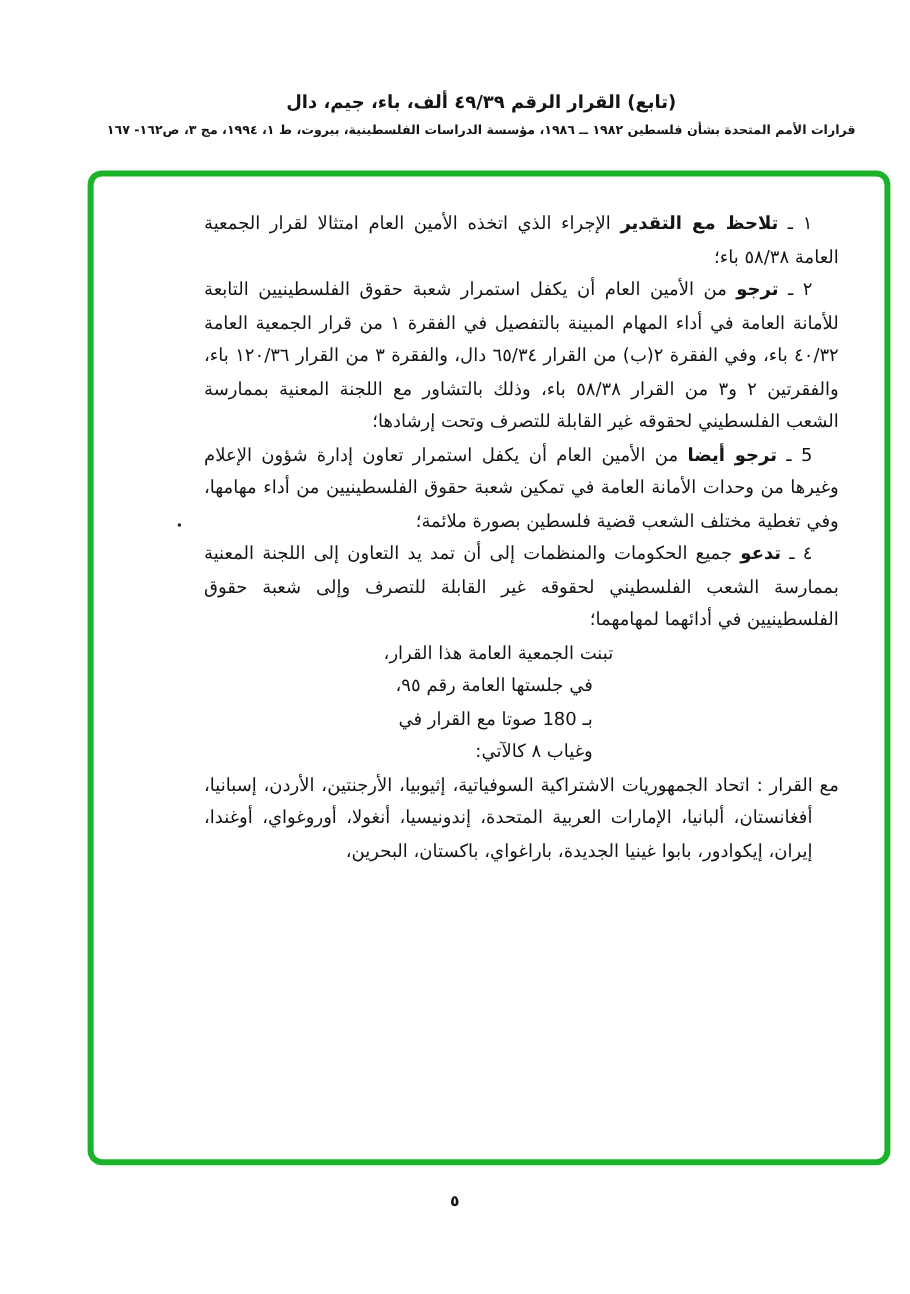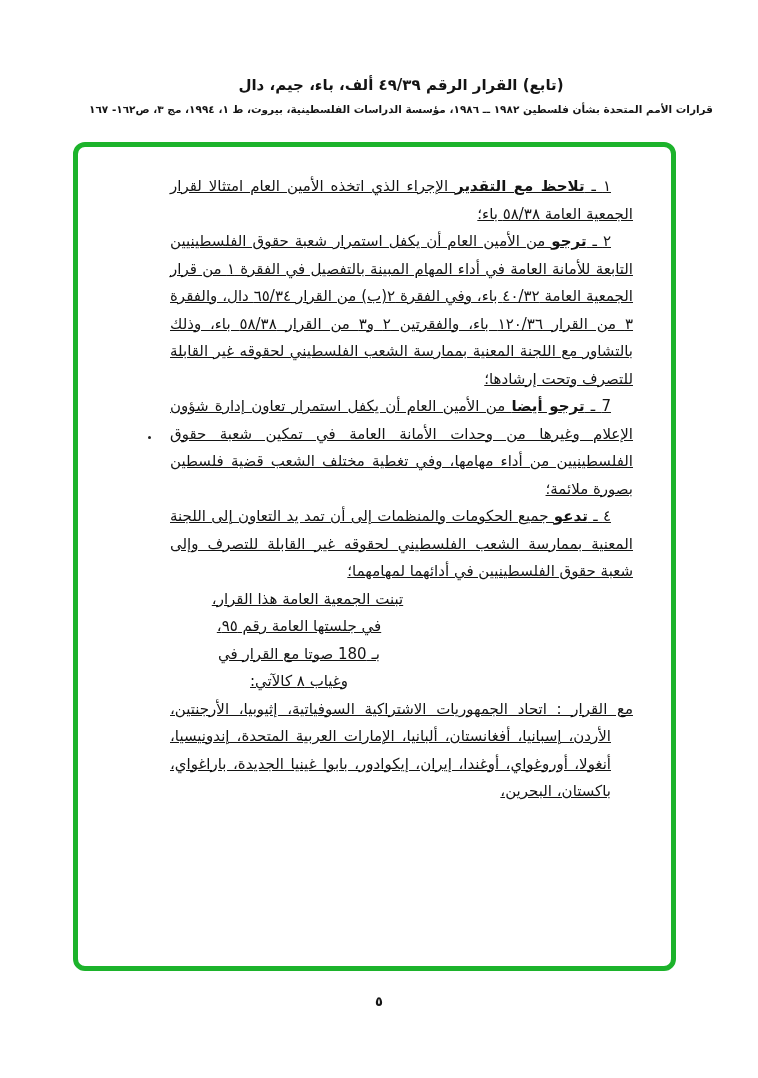--- a/index.html
+++ b/index.html
@@ -24,38 +24,37 @@
   }
   .doc-source {
     margin-top: 9px;
     font-size: 10.5px;
     font-weight: bold;
     white-space: nowrap;
   }
   .green-box {
     position: absolute;
     left: 73px; top: 142px;
-    width: 603px; height: 829px;
+    width: 669px; height: 829px;
     border: 5px solid #1cb32b;
     border-radius: 12px;
     box-sizing: border-box;
     overflow: hidden;
-    text-decoration: underline;
   }
   .box-content {
     direction: rtl;
     text-align: justify;
     padding: 26px 38px 0 92px;
     font-size: 15px;
     line-height: 27.5px;
   }
   .para { text-indent: 22px; margin: 0; }
   .para b { font-weight: bold; }
   .adoption-block { margin: 0; }
-  .adoption-line { text-align: center; padding-left: 0; padding-right: 205px; text-indent: 0; }
+  .adoption-line { text-align: right; padding-left: 0; padding-right: 205px; text-indent: 0; }
   .adoption-line.first { padding-right: 188px; }
   .vote-block { padding-right: 22px; text-indent: -22px; margin: 0; }
   .ink-dot {
     position: absolute;
     left: 148px; top: 436px;
     width: 3px; height: 3px;
     background: #222;
     border-radius: 50%;
   }
   .page-number {
@@ -76,21 +75,21 @@
   <div class="doc-source">قرارات الأمم المتحدة بشأن فلسطين ١٩٨٢ ــ ١٩٨٦، مؤسسة الدراسات الفلسطينية، بيروت، ط ١، ١٩٩٤، مج ٣، ص١٦٢- ١٦٧</div>
 </header>
 
 <section class="green-box">
   <div class="box-content">
 
     <p class="para"><span>١ ـ </span><b>تلاحظ مع التقدير</b><span> الإجراء الذي اتخذه الأمين العام امتثالا لقرار الجمعية العامة ٥٨/٣٨ باء؛</span></p>
 
     <p class="para"><span>٢ ـ </span><b>ترجو</b><span> من الأمين العام أن يكفل استمرار شعبة حقوق الفلسطينيين التابعة للأمانة العامة في أداء المهام المبينة بالتفصيل في الفقرة ١ من قرار الجمعية العامة ٤٠/٣٢ باء، وفي الفقرة ٢(ب) من القرار ٦٥/٣٤ دال، والفقرة ٣ من القرار ١٢٠/٣٦ باء، والفقرتين ٢ و٣ من القرار ٥٨/٣٨ باء، وذلك بالتشاور مع اللجنة المعنية بممارسة الشعب الفلسطيني لحقوقه غير القابلة للتصرف وتحت إرشادها؛</span></p>
 
-    <p class="para"><span>7 ـ </span><b>ترجو أيضا</b><span> من الأمين العام أن يكفل استمرار تعاون إدارة شؤون الإعلام وغيرها من وحدات الأمانة العامة في تمكين شعبة حقوق الفلسطينيين من أداء مهامها، وفي تغطية مختلف الشعب قضية فلسطين بصورة ملائمة؛</span></p>
+    <p class="para"><span>5 ـ </span><b>ترجو أيضا</b><span> من الأمين العام أن يكفل استمرار تعاون إدارة شؤون الإعلام وغيرها من وحدات الأمانة العامة في تمكين شعبة حقوق الفلسطينيين من أداء مهامها، وفي تغطية مختلف الشعب قضية فلسطين بصورة ملائمة؛</span></p>
 
     <p class="para"><span>٤ ـ </span><b>تدعو</b><span> جميع الحكومات والمنظمات إلى أن تمد يد التعاون إلى اللجنة المعنية بممارسة الشعب الفلسطيني لحقوقه غير القابلة للتصرف وإلى شعبة حقوق الفلسطينيين في أدائهما لمهامهما؛</span></p>
 
 
     <div class="adoption-block">
       <div class="adoption-line first">تبنت الجمعية العامة هذا القرار،</div>
       <div class="adoption-line">في جلستها العامة رقم ٩٥،</div>
       <div class="adoption-line">بـ 180 صوتا مع القرار في</div>
       <div class="adoption-line">وغياب ٨ كالآتي:</div>
     </div>

